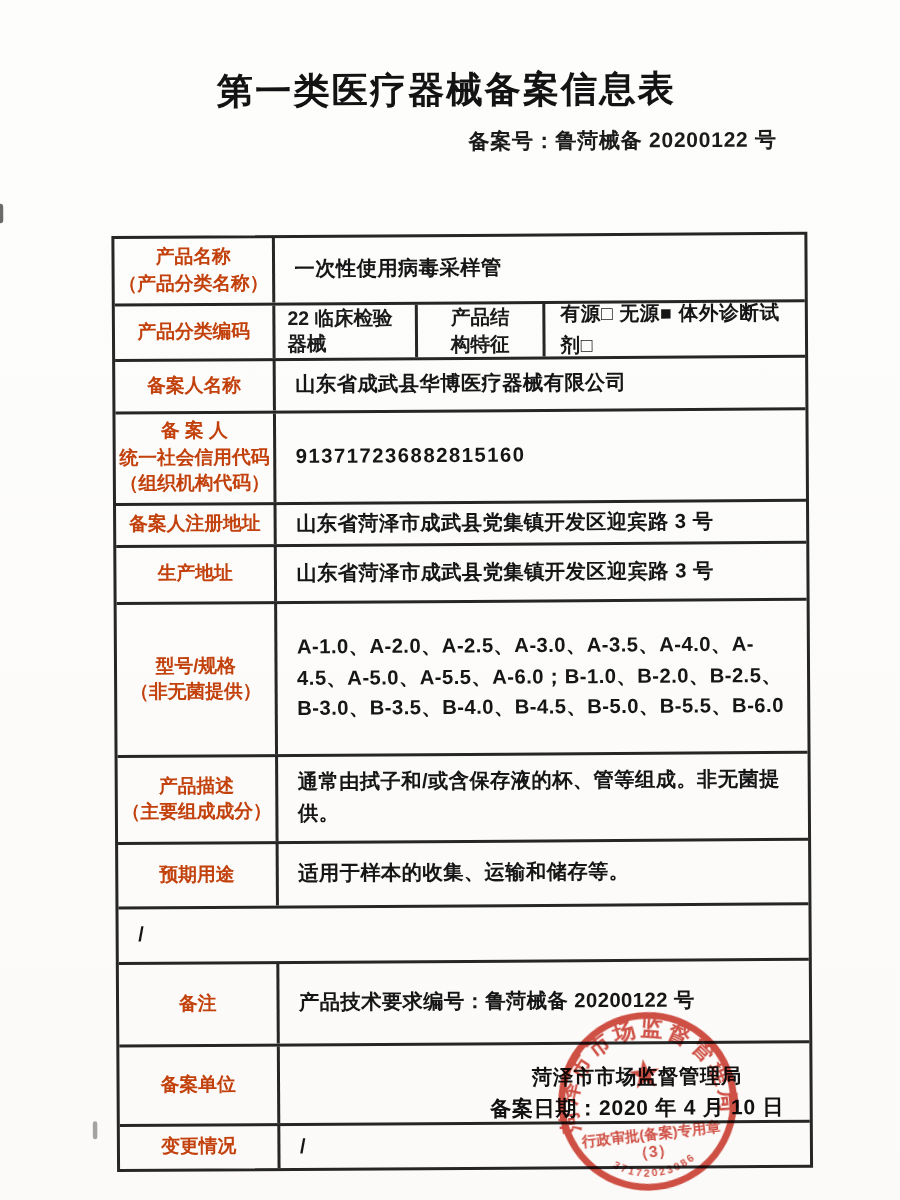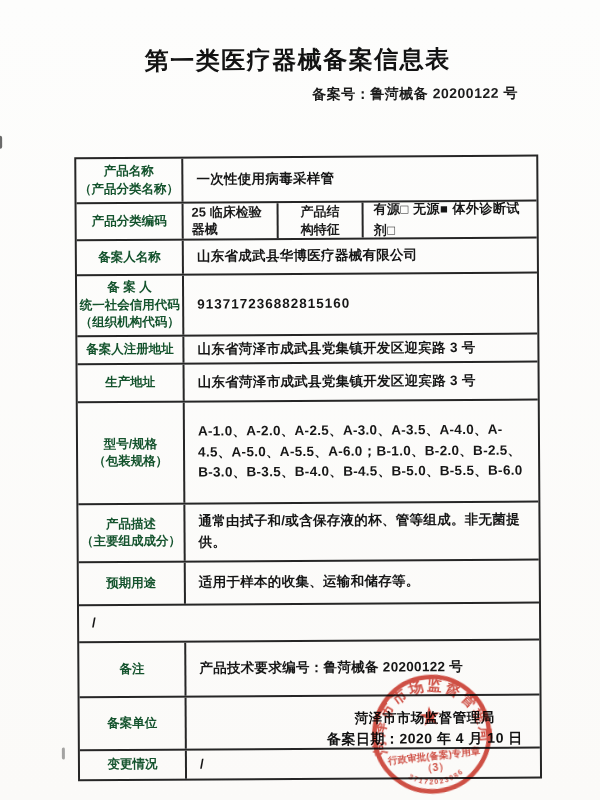--- a/index.html
+++ b/index.html
@@ -24,21 +24,21 @@
   }
   .row{display:flex;border-top:2px solid #262626;box-sizing:border-box;}
   .row:first-child{border-top:none;}
   .r1{height:43px}.r2{height:37px}.r3{height:35px}.r4{height:61px}
   .r5{height:28px}.r6{height:38px}.r7{height:102px}.r8{height:58px}
   .r9{height:43px}.r10{height:37px}.r11{height:55px}.r12{height:53px}.r13{height:30px}
   .lbl{
     width:107px;flex-shrink:0;border-right:2px solid #262626;box-sizing:border-box;
     display:flex;align-items:center;justify-content:center;text-align:center;
     white-space:pre-line;font-weight:bold;font-size:12.5px;line-height:1.4;
-    padding:2px 1px;color:#14532d;
+    padding:2px 1px;color:#c2410c;
   }
   .val{
     flex:1;display:flex;align-items:center;
     padding:3px 8px 3px 13px;box-sizing:border-box;
     font-weight:bold;font-size:13.5px;line-height:1.55;
     white-space:pre-line;letter-spacing:0.3px;color:#161616;
   }
   .sub{border-right:2px solid #262626;box-sizing:border-box;display:flex;align-items:center;}
   .sub-code{width:95px;flex-shrink:0;padding:2px 4px 2px 8px;font-weight:bold;font-size:13px;line-height:1.3;}
   .sub-struct{width:85px;flex-shrink:0;justify-content:center;text-align:center;
@@ -74,21 +74,21 @@
   <div class="tbl">
 
     <div class="row r1">
       <div class="lbl">产品名称
 （产品分类名称）</div>
       <div class="val">一次性使用病毒采样管</div>
     </div>
 
     <div class="row r2">
       <div class="lbl">产品分类编码</div>
-      <div class="sub sub-code">25 临床检验器械</div>
+      <div class="sub sub-code">22 临床检验器械</div>
       <div class="sub sub-struct">产品结
 构特征</div>
       <div class="val val-check">有源□ 无源■ 体外诊断试剂□</div>
     </div>
 
     <div class="row r3">
       <div class="lbl">备案人名称</div>
       <div class="val">山东省成武县华博医疗器械有限公司</div>
     </div>
 
@@ -104,21 +104,21 @@
       <div class="val">山东省菏泽市成武县党集镇开发区迎宾路 3 号</div>
     </div>
 
     <div class="row r6">
       <div class="lbl">生产地址</div>
       <div class="val">山东省菏泽市成武县党集镇开发区迎宾路 3 号</div>
     </div>
 
     <div class="row r7">
       <div class="lbl">型号/规格
-（包装规格）</div>
+（非无菌提供）</div>
       <div class="val">A-1.0、A-2.0、A-2.5、A-3.0、A-3.5、A-4.0、A-4.5、A-5.0、A-5.5、A-6.0；B-1.0、B-2.0、B-2.5、B-3.0、B-3.5、B-4.0、B-4.5、B-5.0、B-5.5、B-6.0</div>
     </div>
 
     <div class="row r8">
       <div class="lbl">产品描述
 （主要组成成分）</div>
       <div class="val">通常由拭子和/或含保存液的杯、管等组成。非无菌提供。</div>
     </div>
 
     <div class="row r9">

